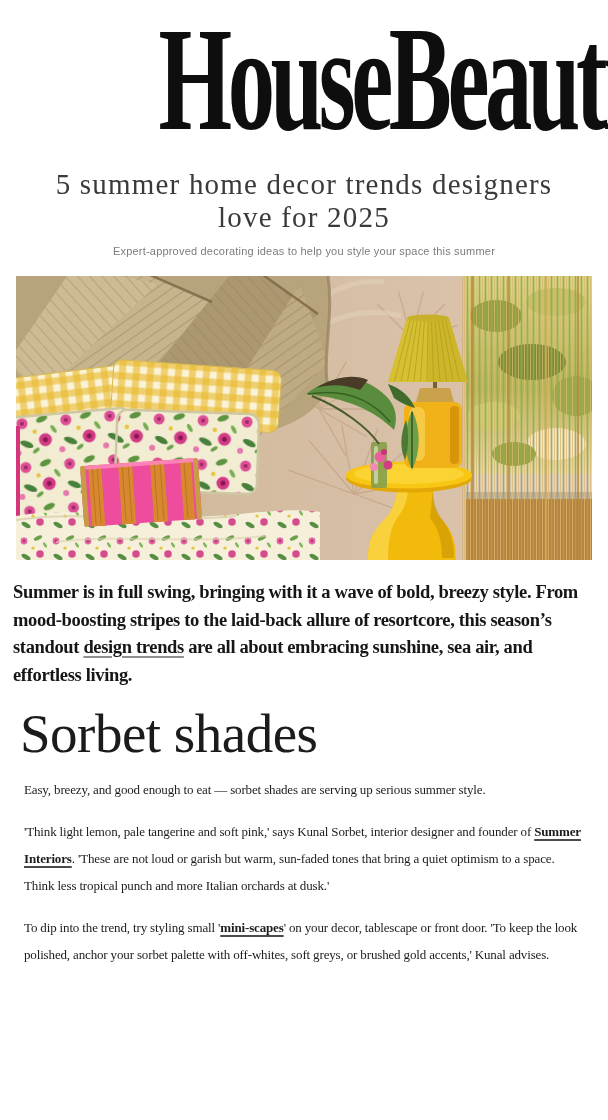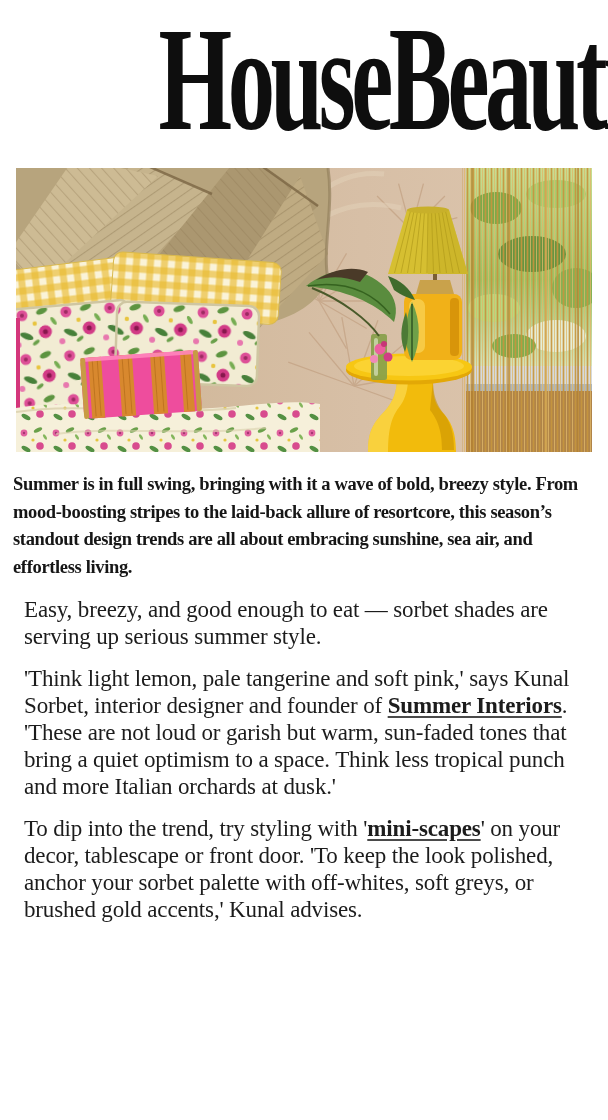--- a/index.html
+++ b/index.html
@@ -18,45 +18,48 @@
   .dek{margin:11px 30px 0;text-align:center;font-family:"Liberation Sans",sans-serif;
        font-size:11px;letter-spacing:.2px;color:#7c7c7c;}
 
   
   figure.hero{margin:19px 16px 0;padding:0;width:576px;height:284px;}
   figure.hero svg{display:block;}
 
   
   .intro{margin:19px 13px 0;font-size:18.5px;font-weight:700;line-height:27.5px;
          letter-spacing:-0.35px;color:#161616;}
-  .intro a{color:inherit;text-decoration-color:#8f8f8f;
+  .intro a{color:inherit;text-decoration:underline;text-decoration-color:#8f8f8f;
            text-decoration-thickness:2px;text-underline-offset:3px;cursor:pointer;text-align:center;}
 
   
   h2{margin:17px 0 0 20px;font-weight:400;font-size:55px;line-height:55px;
      letter-spacing:-0.5px;color:#1b1b1b;}
-  .body{margin:15px 22px 0 24px;font-size:23px;line-height:27px;letter-spacing:-0.15px;color:#1c1c1c;}
+  .body{margin:15px 22px 0 24px;font-size:13px;line-height:27px;letter-spacing:-0.15px;color:#1c1c1c;}
   .body a{color:inherit;cursor:pointer;text-decoration:underline;text-decoration-color:#4a4a4a;
           text-decoration-thickness:2px;text-underline-offset:3px;}
   .body a.bold{font-weight:700;}
 </style>
 </head>
 <body>
 
 <div class="page">
 
   <header>
     <div class="logo-wrap">
       <span class="logo">HouseBeautiful</span>
     </div>
   </header>
 
   <h1>
+    <div>5 summer home decor trends designers</div>
+    <div>love for 2025</div>
   </h1>
 
+  <p class="dek">Expert-approved decorating ideas to help you style your space this summer</p>
 
   <figure class="hero" aria-label="Bedroom with carved palm-leaf headboard, yellow gingham and pink floral pillows, striped pink cushion, and a yellow lamp on a glossy yellow side table beside a fringe curtain">
     <svg width="576" height="284" viewBox="0 0 576 284" role="img">
       <defs>
         <linearGradient id="wallg" x1="0" y1="0" x2="1" y2="0">
           <stop offset="0" stop-color="#cdb493"></stop>
             <stop offset="0.6" stop-color="#d7bfa6"></stop>
             <stop offset="1" stop-color="#ddc6ae"></stop>
         </linearGradient>
         <linearGradient id="greens" x1="0" y1="0" x2="0" y2="1">
@@ -266,20 +269,21 @@
         </g>
         <rect x="66" y="186" width="118" height="4" rx="2" fill="#ff86bd" opacity="0.9"></rect>
         <rect x="66" y="186" width="5" height="61" rx="2" fill="#c89b44"></rect>
         <rect x="179" y="186" width="5" height="61" rx="2" fill="#c89b44"></rect>
       </g>
     </svg>
   </figure>
 
   <p class="intro"><span>Summer is in full swing, bringing with it a wave of bold, breezy style. From mood-boosting stripes to the laid-back allure of resortcore, this season’s standout </span><a>design trends</a><span> are all about embracing sunshine, sea air, and effortless living.</span></p>
 
+  <h2>Sorbet shades</h2>
 
   <p class="body"><span>Easy, breezy, and good enough to eat — sorbet shades are serving up serious summer style.</span></p>
 
   <p class="body"><span>'Think light lemon, pale tangerine and soft pink,' says Kunal Sorbet, interior designer and founder of </span><a class="bold">Summer Interiors</a><span>. 'These are not loud or garish but warm, sun-faded tones that bring a quiet optimism to a space. Think less tropical punch and more Italian orchards at dusk.'</span></p>
 
-  <p class="body"><span>To dip into the trend, try styling with '</span><a class="bold">mini-scapes</a><span>' on your decor, tablescape or front door. 'To keep the look polished, anchor your sorbet palette with off-whites, soft greys, or brushed gold accents,' Kunal advises.</span></p>
+  <p class="body"><span>To dip into the trend, try styling small '</span><a class="bold">mini-scapes</a><span>' on your decor, tablescape or front door. 'To keep the look polished, anchor your sorbet palette with off-whites, soft greys, or brushed gold accents,' Kunal advises.</span></p>
 
 </div>
 
 </body></html>

